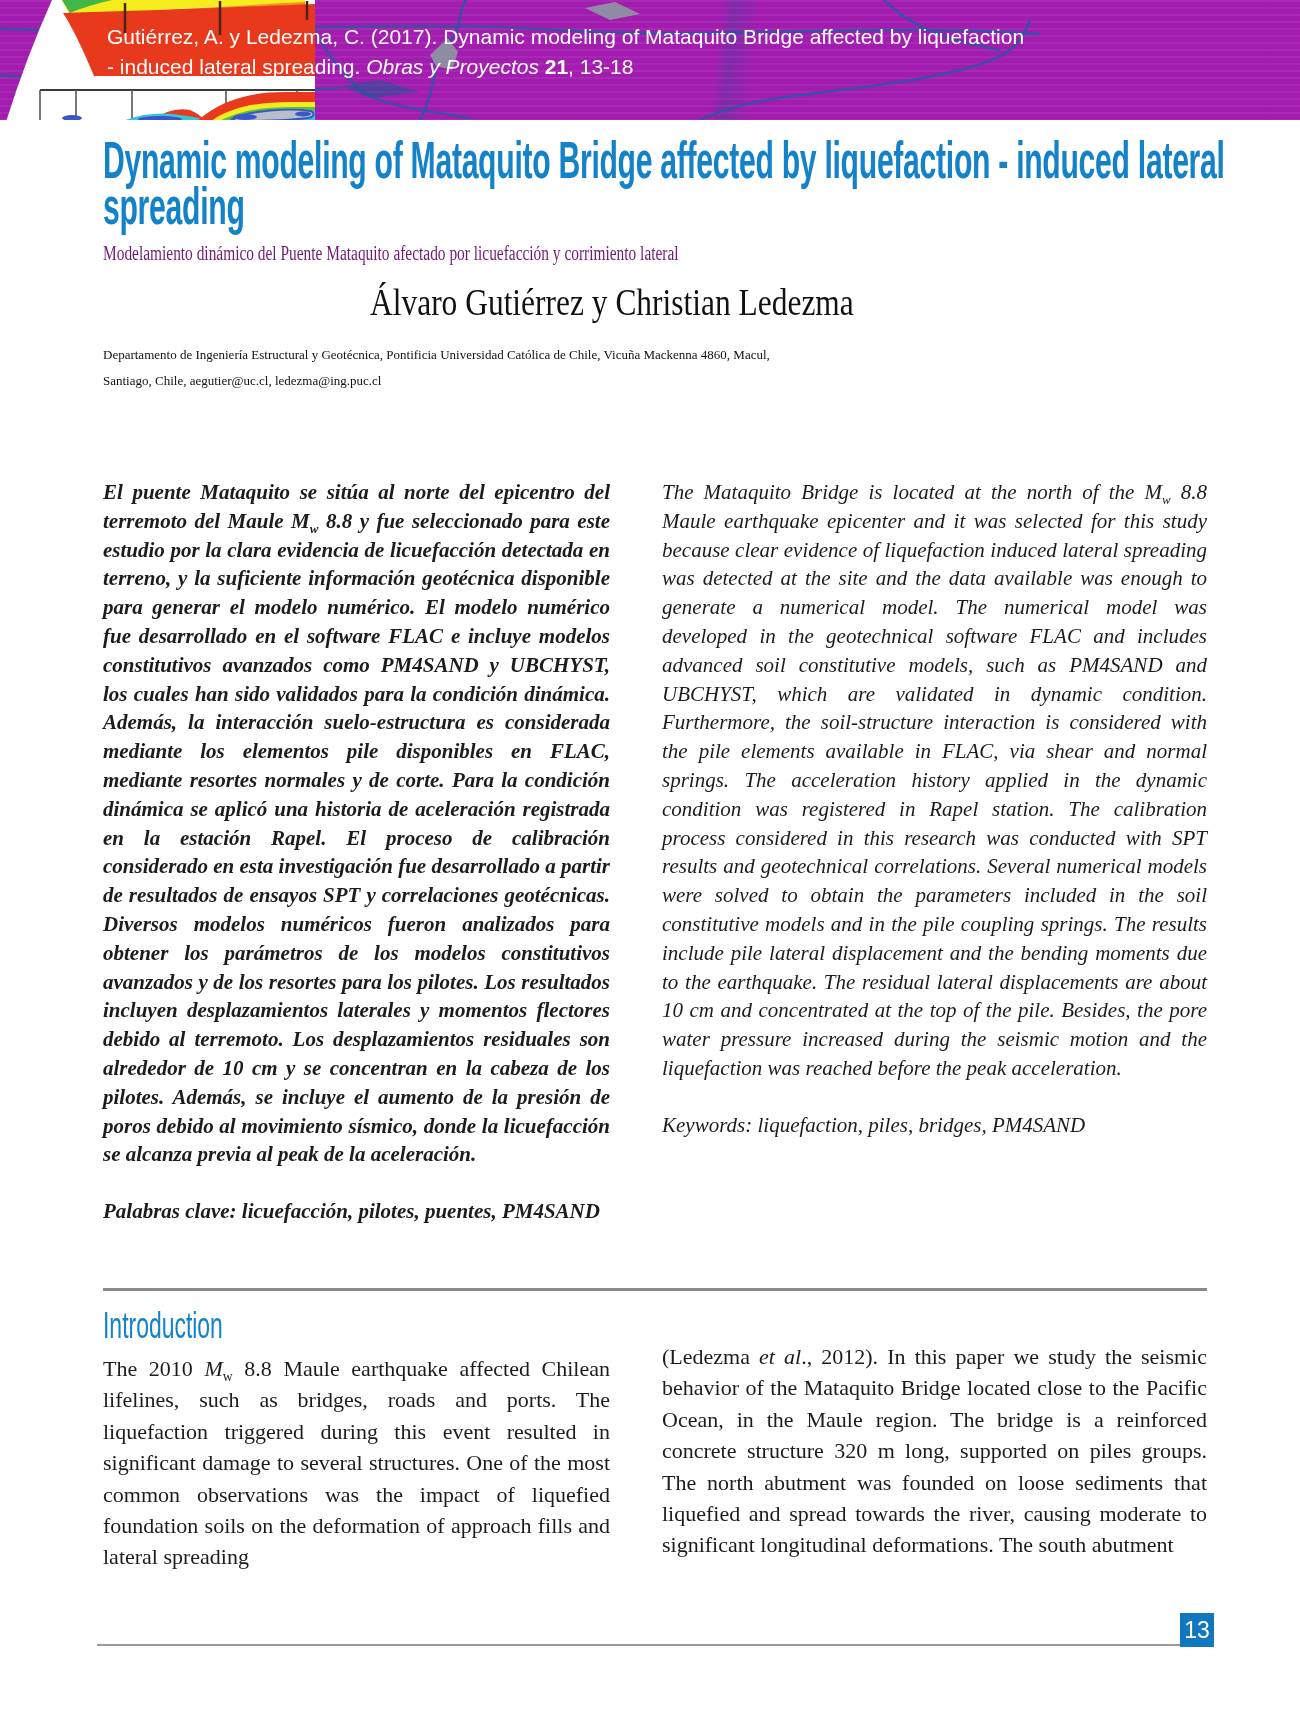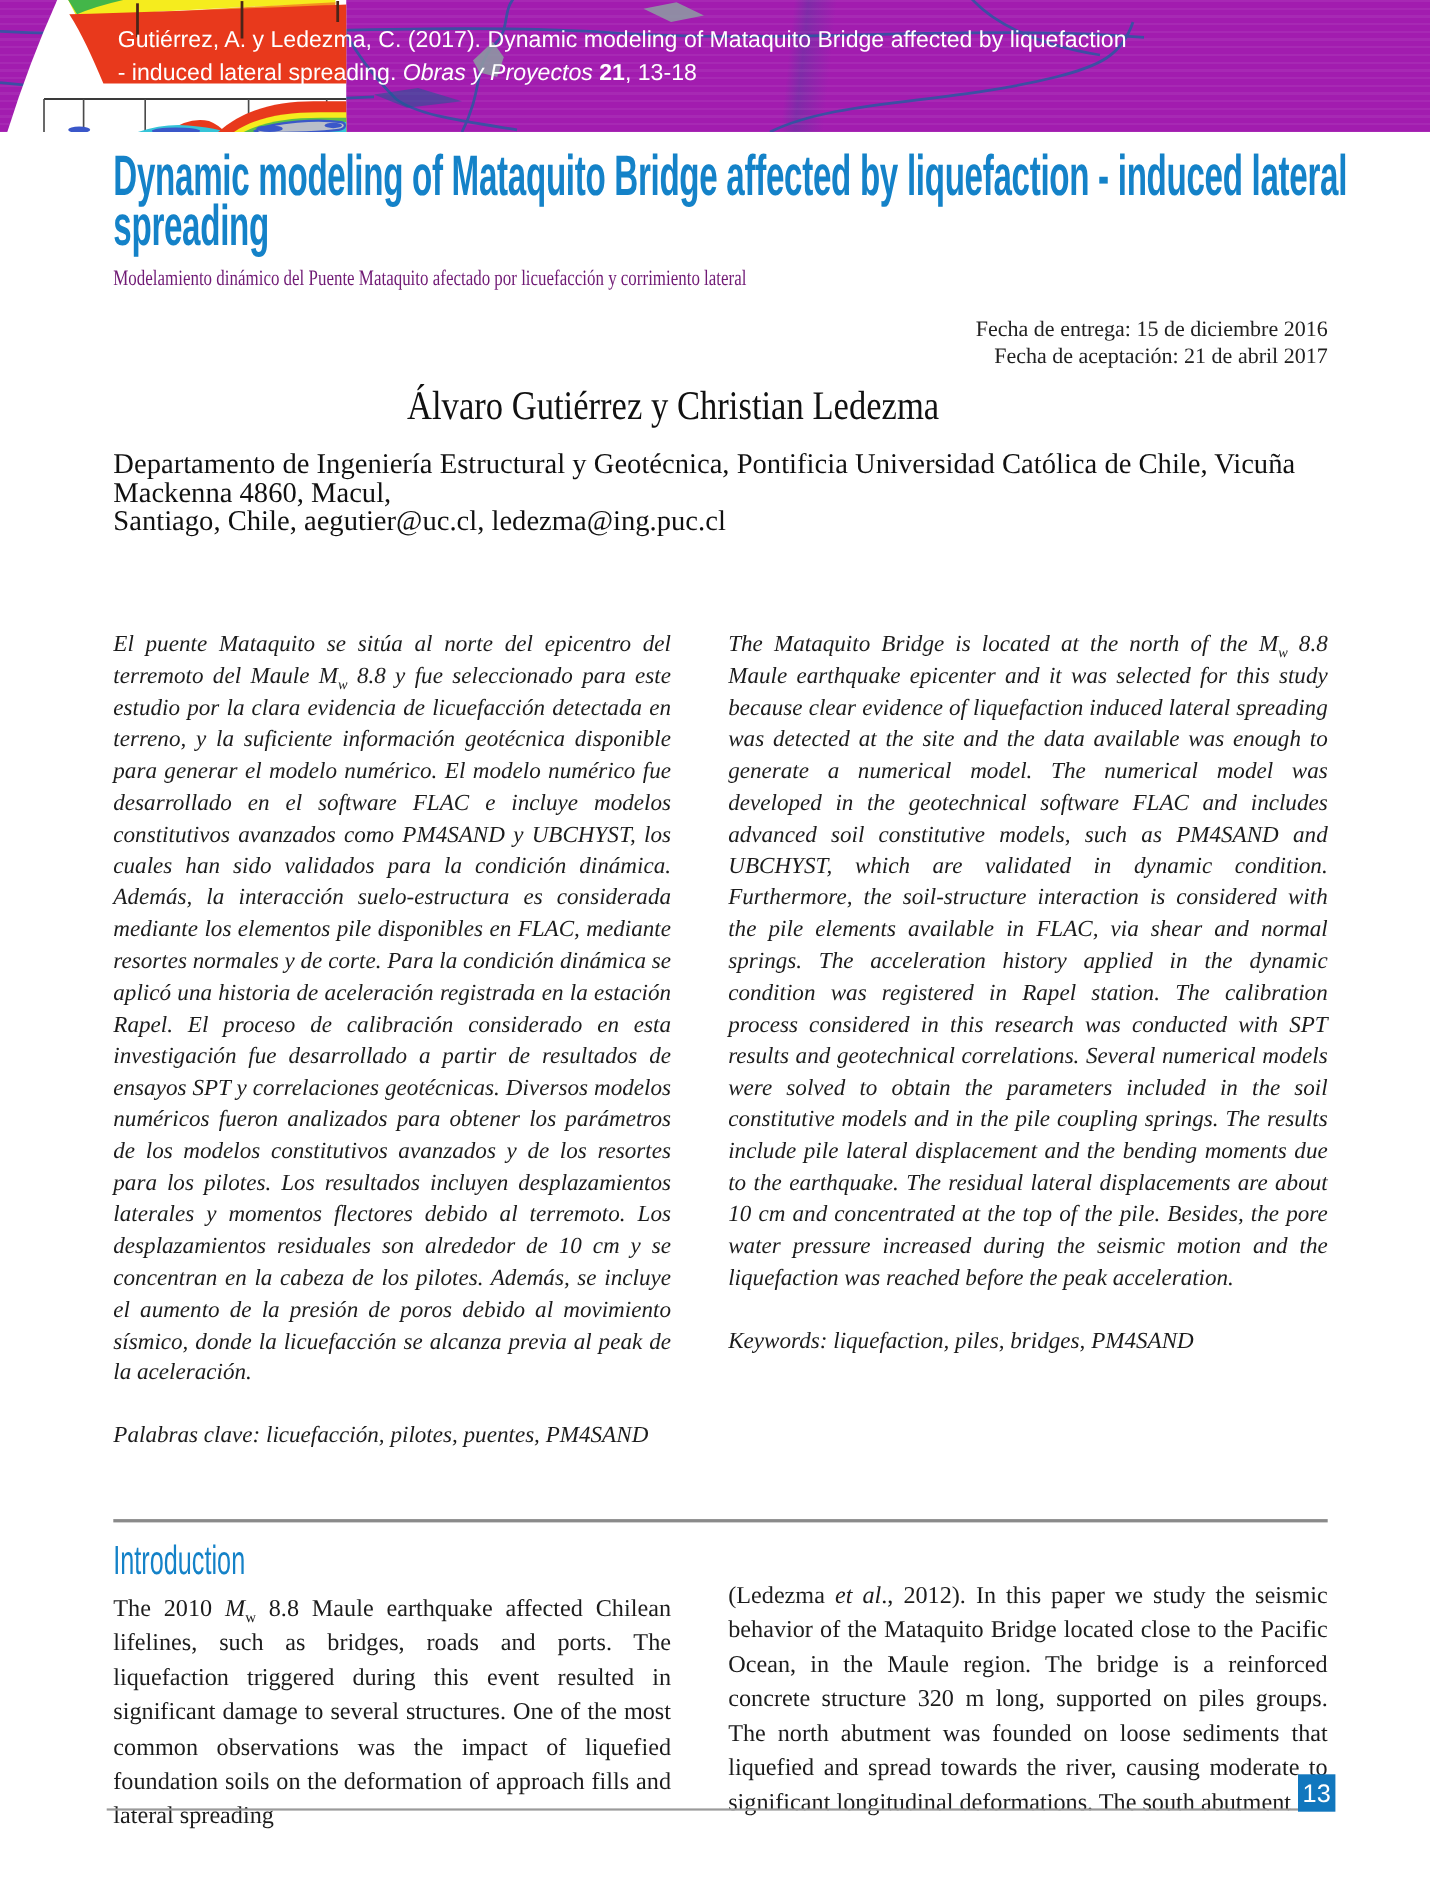--- a/index.html
+++ b/index.html
@@ -26,25 +26,25 @@
   .cx58{transform:scaleX(.58);}
   .cx62{transform:scaleX(.62);}
   .cx77{transform:scaleX(.77);}
   .cx85{transform:scaleX(.85);}
 
   .title{margin-top:17px;color:#1482c8;font-family:"Liberation Sans",sans-serif;
          font-weight:700;font-size:52px;line-height:46px;letter-spacing:-.5px;}
   .subtitle{margin-top:7px;color:#701a75;font-size:20px;line-height:34px;font-weight:400;}
   .dates{margin-top:17px;text-align:right;font-size:20px;line-height:25px;color:#222;}
   .authors{margin-top:11px;font-size:37px;line-height:44px;color:#111;text-align:center;}
-  .affil{margin-top:17px;font-size:26px;line-height:26px;color:#111;}
+  .affil{margin-top:17px;font-size:13px;line-height:26px;color:#111;}
 
   .abstract{margin-top:84px;display:flex;justify-content:space-between;}
   .abs-col{font-style:italic;font-size:21px;line-height:28.8px;text-align:justify;}
-  .abs-es{width:507px;}
+  .abs-es{width:507px;font-weight:bold;}
   .abs-en{width:545px;}
   .kw{margin-top:28px;}
   sub{font-size:62%;line-height:0;}
 
   .divider{margin-top:62px;height:3px;background:#8a8a8a;width:1104px;}
 
   .intro{margin-top:14px;display:flex;justify-content:space-between;}
   .intro-col{width:507px;font-size:22px;line-height:31.4px;text-align:justify;}
   .intro-col.right{width:545px;padding-top:36px;}
   .intro-h{color:#1482c8;font-family:"Liberation Sans",sans-serif;font-weight:400;
@@ -125,24 +125,20 @@
 
     <div class="title">
       <div><span class="scx cx58">Dynamic modeling of Mataquito Bridge affected by liquefaction - induced lateral</span></div>
       <div><span class="scx cx58">spreading</span></div>
     </div>
 
     <div class="subtitle">
       <span class="scx cx77">Modelamiento dinámico del Puente Mataquito afectado por licuefacción y corrimiento lateral</span>
     </div>
 
-    <div class="dates">
-      <div>Fecha de entrega: 15 de diciembre 2016</div>
-      <div>Fecha de aceptación: 21 de abril 2017</div>
-    </div>
 
     <div class="authors">
       <span class="scx cx85">Álvaro Gutiérrez y Christian Ledezma</span>
     </div>
 
     <div class="affil">
       <div>Departamento de Ingeniería Estructural y Geotécnica, Pontificia Universidad Católica de Chile, Vicuña Mackenna 4860, Macul,</div>
       <div>Santiago, Chile, aegutier@uc.cl, ledezma@ing.puc.cl</div>
     </div>
 

